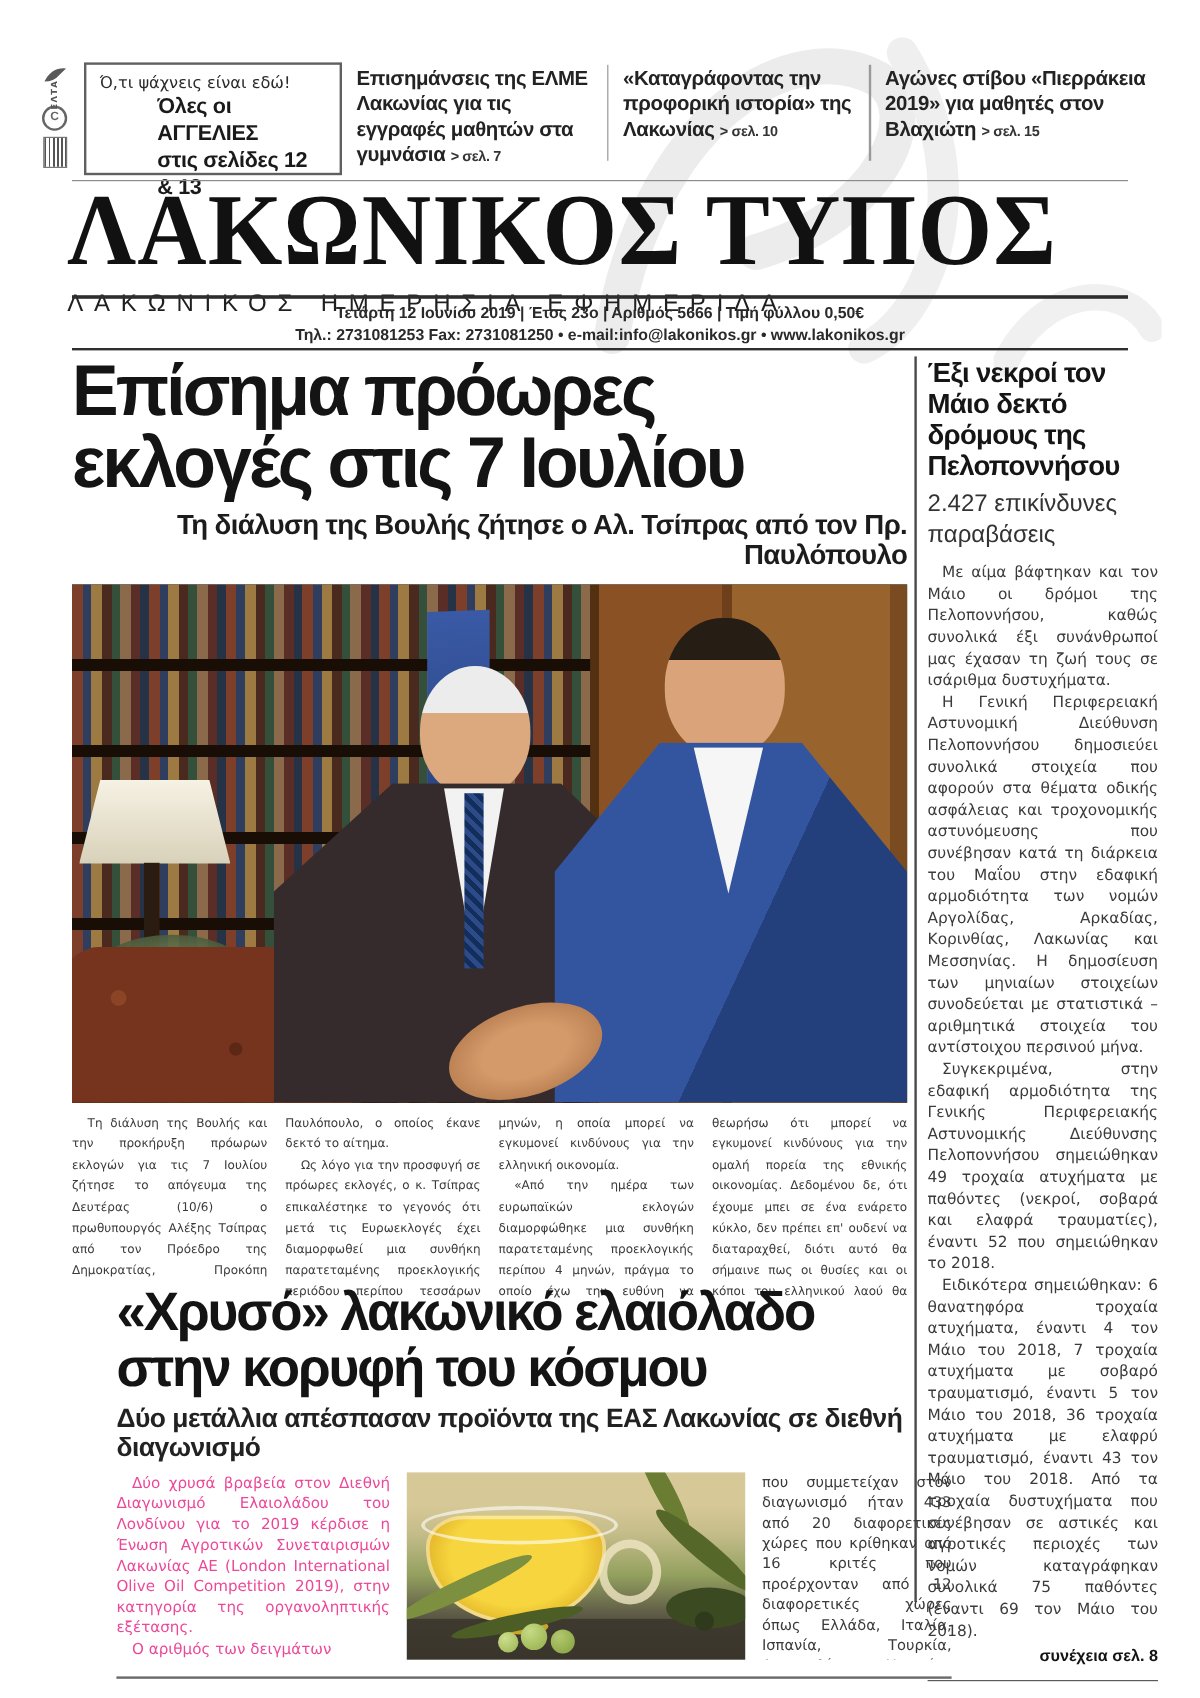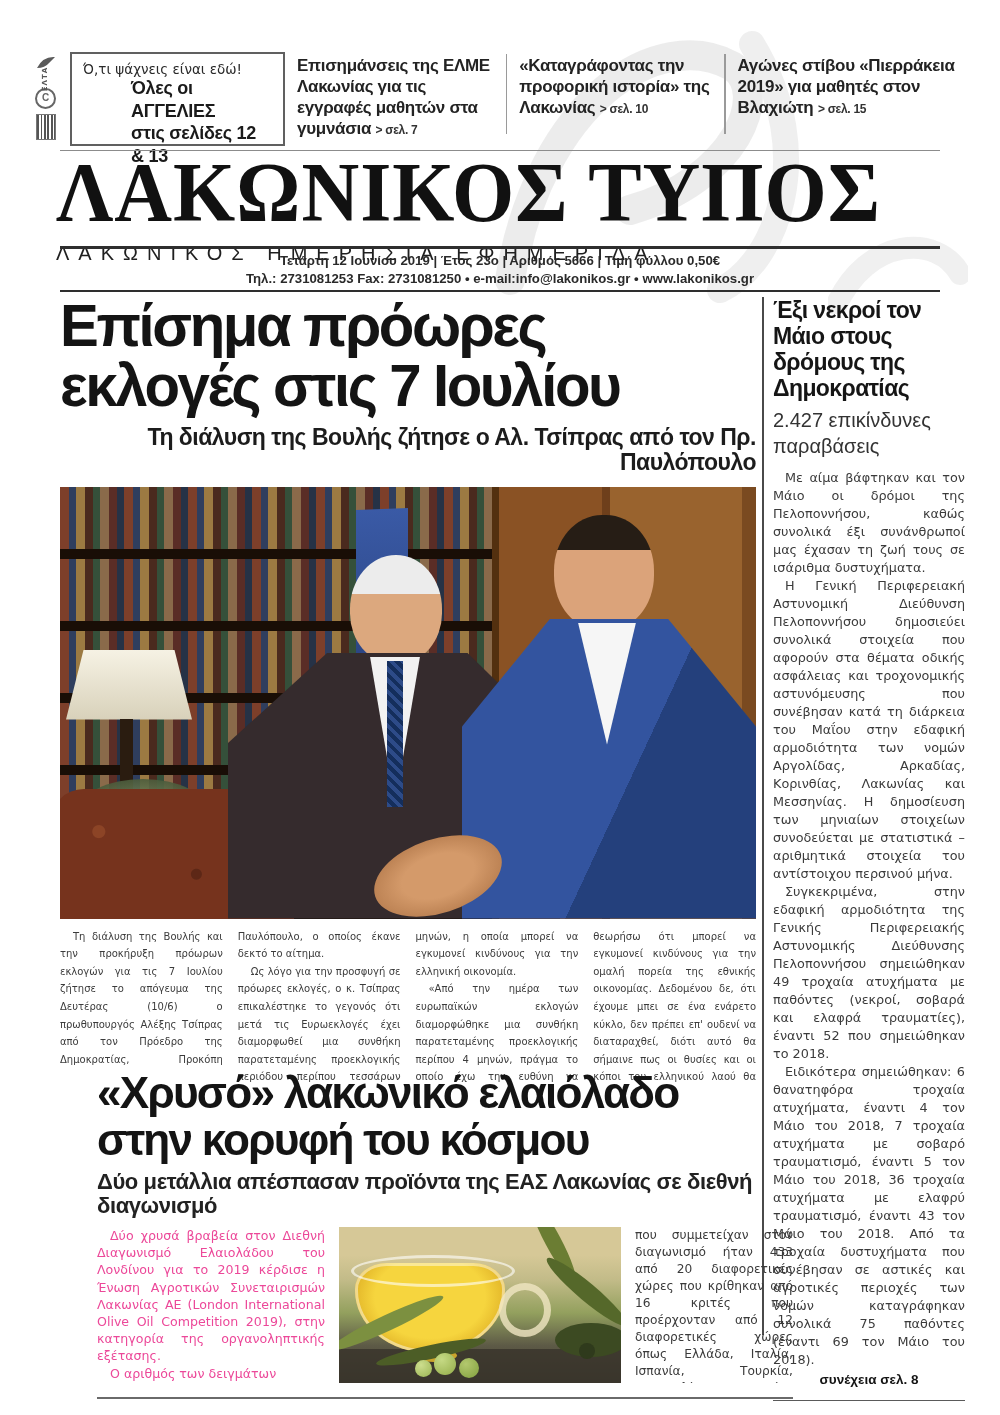--- a/index.html
+++ b/index.html
@@ -88,21 +88,21 @@
   .hands{position:absolute;left:312px;top:352px;width:132px;height:74px;border-radius:50%;
     background:radial-gradient(ellipse,#d49a6a 40%,#b67c4e 80%);transform:rotate(-18deg);}
 
   
   .sbar-rule{left:762px;top:297px;width:1.5px;height:1038px;background:#4a4a4a;z-index:2;}
   .sidebar{left:773px;top:297px;width:192px;z-index:2;}
   .sidebar h2{margin:0;font:700 23px/1.13 "Liberation Sans",sans-serif;letter-spacing:-.6px;color:#151515;}
   .sidebar .sub{margin-top:7px;font:400 20px/1.28 "Liberation Sans",sans-serif;color:#333;}
   .sbody{margin-top:10px;font-size:12.8px;line-height:18px;text-align:justify;color:#3b3b3b;}
   .sbody p{margin:0;text-indent:12px;}
-  .cont{margin-top:3px;text-align:center;font:700 13.5px "Liberation Sans",sans-serif;color:#141414;}
+  .cont{margin-top:3px;text-align:right;font:700 13.5px "Liberation Sans",sans-serif;color:#141414;}
   .sdiv{margin:13px 0 12px;border-top:1.5px solid #5a5a5a;}
   .opinion h3{margin:0;font:700 22px/1.16 "Liberation Sans",sans-serif;letter-spacing:-.5px;color:#151515;}
 
   
   .olive{left:60px;top:1070px;width:696px;z-index:2;margin-left:37px;}
   .olive h2{margin:0;font:700 45px/1.04 "Liberation Sans",sans-serif;letter-spacing:-1.8px;color:#141414;
             transform:scaleX(.98);transform-origin:0 0;}
   .olive .sub{margin-top:6px;font:600 22px/1.1 "Liberation Sans",sans-serif;letter-spacing:-.4px;color:#222;}
   .orow2{margin-top:9px;display:flex;gap:14px;height:156px;}
   .ocolA{width:228px;font-size:12.6px;line-height:17.2px;text-align:justify;color:#ec4899;overflow:hidden;}
@@ -221,21 +221,21 @@
 
     <div class="leadcols">
       <p>Τη διάλυση της Βουλής και την προκήρυξη πρόωρων εκλογών για τις 7 Ιουλίου ζήτησε το απόγευμα της Δευτέρας (10/6) ο πρωθυπουργός Αλέξης Τσίπρας από τον Πρόεδρο της Δημοκρατίας, Προκόπη Παυλόπουλο, ο οποίος έκανε δεκτό το αίτημα.</p>
       <p>Ως λόγο για την προσφυγή σε πρόωρες εκλογές, ο κ. Τσίπρας επικαλέστηκε το γεγονός ότι μετά τις Ευρωεκλογές έχει διαμορφωθεί μια συνθήκη παρατεταμένης προεκλογικής περιόδου περίπου τεσσάρων μηνών, η οποία μπορεί να εγκυμονεί κινδύνους για την ελληνική οικονομία.</p>
       <p><span>«Από την ημέρα των ευρωπαϊκών εκλογών διαμορφώθηκε μια συνθήκη παρατεταμένης προεκλογικής περίπου 4 μηνών, πράγμα το οποίο έχω την ευθύνη να θεωρήσω ότι μπορεί να εγκυμονεί κινδύνους για την ομαλή πορεία της εθνικής οικονομίας. Δεδομένου δε, ότι έχουμε μπει σε ένα ενάρετο κύκλο, δεν πρέπει επ' ουδενί να διαταραχθεί, διότι αυτό θα σήμαινε πως οι θυσίες και οι κόποι του ελληνικού λαού θα διακινδύνευαν», είπε χαρακτηριστικά ο πρωθυπουργός, Αλέξης Τσίπρας στον Πρόεδρο της Δημοκρατίας Προκόπη Παυλόπουλο.</span> </p>
     </div>
   </div>
 
   <div class="abs sbar-rule"></div>
   <div class="abs sidebar">
-    <h2>Έξι νεκροί τον Μάιο στους δρόμους της Δημοκρατίας</h2>
+    <h2>Έξι νεκροί τον Μάιο δεκτό δρόμους της Πελοποννήσου</h2>
     <div class="sub">2.427 επικίνδυνες παραβάσεις</div>
     <div class="sbody">
       <p>Με αίμα βάφτηκαν και τον Μάιο οι δρόμοι της Πελοποννήσου, καθώς συνολικά έξι συνάνθρωποί μας έχασαν τη ζωή τους σε ισάριθμα δυστυχήματα.</p>
       <p>Η Γενική Περιφερειακή Αστυνομική Διεύθυνση Πελοποννήσου δημοσιεύει συνολικά στοιχεία που αφορούν στα θέματα οδικής ασφάλειας και τροχονομικής αστυνόμευσης που συνέβησαν κατά τη διάρκεια του Μαΐου στην εδαφική αρμοδιότητα των νομών Αργολίδας, Αρκαδίας, Κορινθίας, Λακωνίας και Μεσσηνίας. Η δημοσίευση των μηνιαίων στοιχείων συνοδεύεται με στατιστικά – αριθμητικά στοιχεία του αντίστοιχου περσινού μήνα.</p>
       <p>Συγκεκριμένα, στην εδαφική αρμοδιότητα της Γενικής Περιφερειακής Αστυνομικής Διεύθυνσης Πελοποννήσου σημειώθηκαν 49 τροχαία ατυχήματα με παθόντες (νεκροί, σοβαρά και ελαφρά τραυματίες), έναντι 52 που σημειώθηκαν το 2018.</p>
       <p>Ειδικότερα σημειώθηκαν: 6 θανατηφόρα τροχαία ατυχήματα, έναντι 4 τον Μάιο του 2018, 7 τροχαία ατυχήματα με σοβαρό τραυματισμό, έναντι 5 τον Μάιο του 2018, 36 τροχαία ατυχήματα με ελαφρύ τραυματισμό, έναντι 43 τον Μάιο του 2018. Από τα τροχαία δυστυχήματα που συνέβησαν σε αστικές και αγροτικές περιοχές των νομών καταγράφηκαν συνολικά 75 παθόντες (έναντι 69 τον Μάιο του 2018).</p>
     </div>
     <div class="cont">συνέχεια σελ. 8</div>
     <div class="sdiv"></div>
     <div class="opinion">

